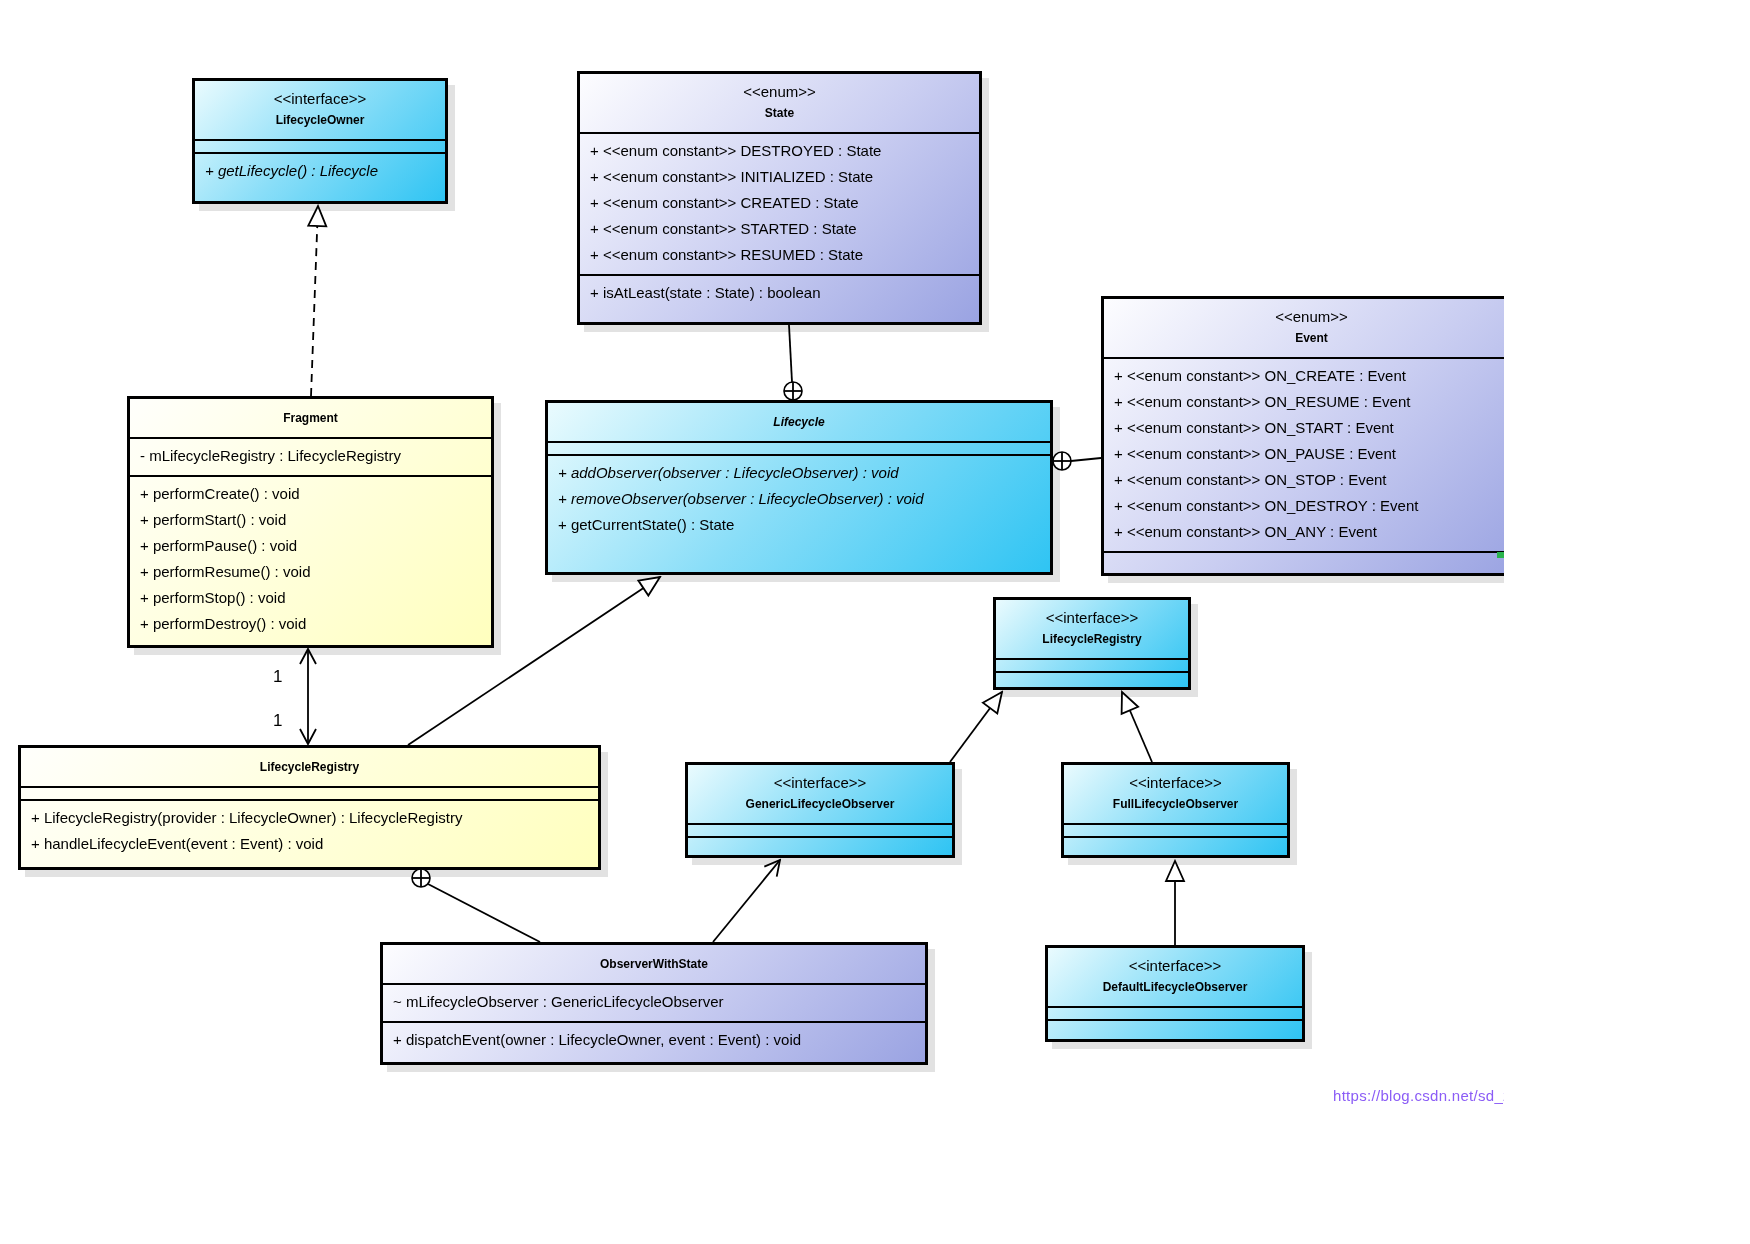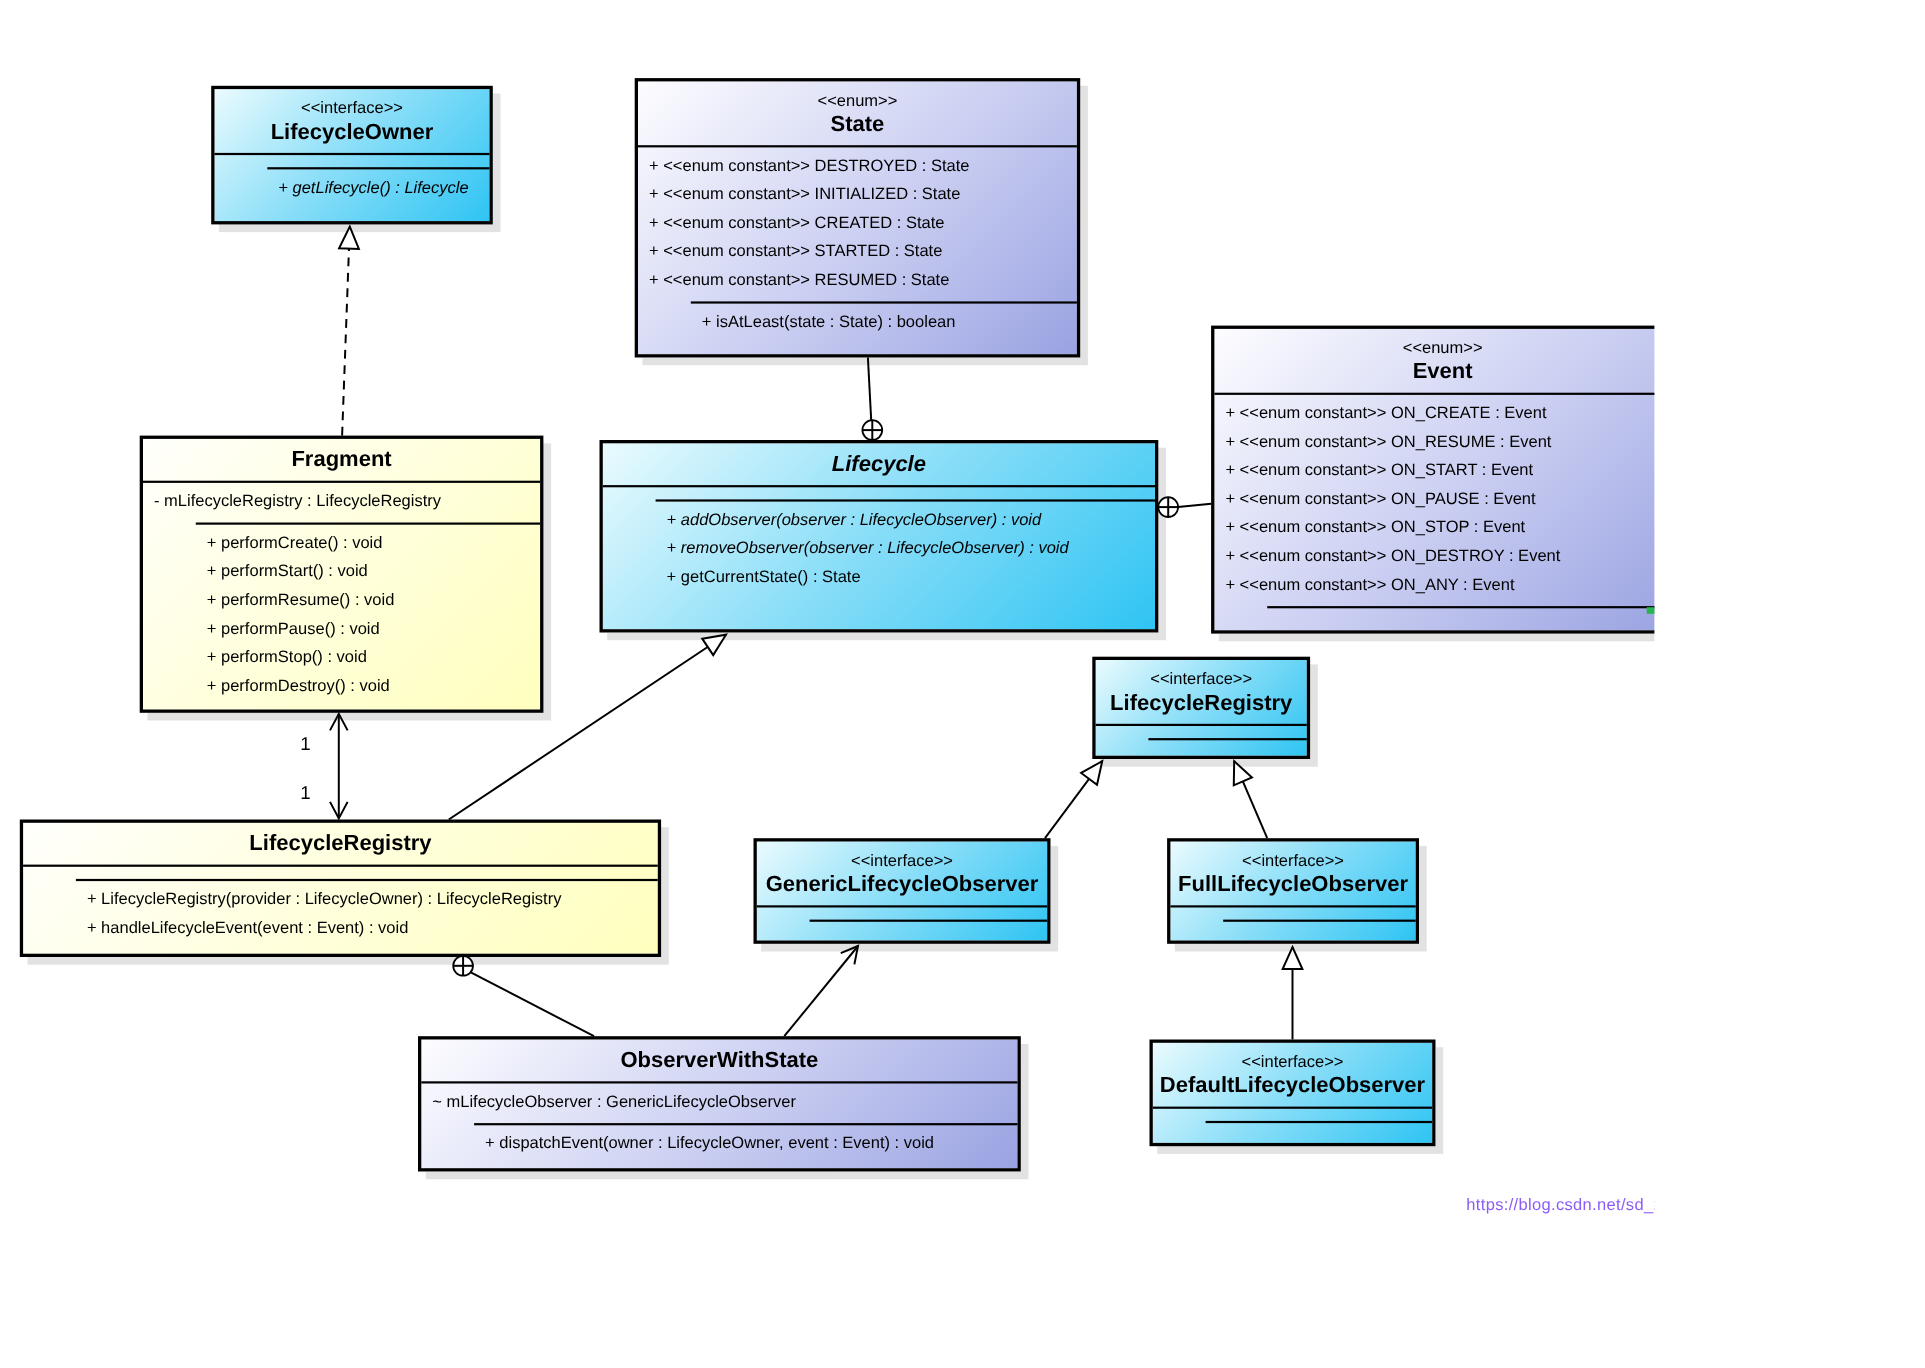--- a/index.html
+++ b/index.html
@@ -9,25 +9,25 @@
   
   .uml-class{position:absolute;box-sizing:border-box;border:3px solid #000;
              display:flex;flex-direction:column;z-index:2;
              box-shadow:7px 7px 0 0 rgba(190,190,190,0.45);}
   .uml-class.cyan{background:linear-gradient(135deg,#eafbfe 0%,#8adef8 48%,#2fc4f3 100%);}
   .uml-class.purple{background:linear-gradient(135deg,#fdfdff 0%,#c9cdf1 55%,#9aa3e2 100%);}
   .uml-class.yellow{background:linear-gradient(135deg,#fffffc 0%,#ffffd9 55%,#ffffbe 100%);}
 
   .head{text-align:center;padding:8px 6px 8px;}
   .stereotype{font-size:15px;line-height:20px;}
-  .cname{font-size:20px;line-height:22px;font-weight:bold;}
+  .cname{font-size:12px;line-height:22px;font-weight:bold;}
   .cname.abstract{font-style:italic;}
   .sec{border-top:2px solid #000;padding:4px 10px 6px;box-sizing:border-box;}
   .sec.empty{height:13px;padding:0;flex:0 0 auto;}
-  .uml-class > .sec:last-child{flex:1 1 auto;margin-left:48px;}
+  .uml-class > .sec:last-child{flex:1 1 auto;}
   .line{font-size:15px;line-height:26px;white-space:nowrap;}
   .line.italic{font-style:italic;}
 
   
   #c0{left:192px;top:78px;width:256px;height:126px}
   #c1{left:577px;top:71px;width:405px;height:254px}
   #c2{left:1101px;top:296px;width:421px;height:280px}
   #c3{left:127px;top:396px;width:367px;height:252px}
   #c4{left:545px;top:400px;width:508px;height:175px}
   #c5{left:18px;top:745px;width:583px;height:125px}
@@ -104,22 +104,22 @@
   <div class="uml-class yellow" id="c3">
     <div class="head">
       <div class="cname">Fragment</div>
     </div>
     <div class="sec">
       <div class="line">- mLifecycleRegistry : LifecycleRegistry</div>
     </div>
     <div class="sec">
       <div class="line">+ performCreate() : void</div>
       <div class="line">+ performStart() : void</div>
+      <div class="line">+ performPause() : void</div>
       <div class="line">+ performResume() : void</div>
-      <div class="line">+ performPause() : void</div>
       <div class="line">+ performStop() : void</div>
       <div class="line">+ performDestroy() : void</div>
     </div>
   </div>
 
   <div class="uml-class cyan" id="c4">
     <div class="head">
       <div class="cname abstract">Lifecycle</div>
     </div>
     <div class="sec empty"></div>

